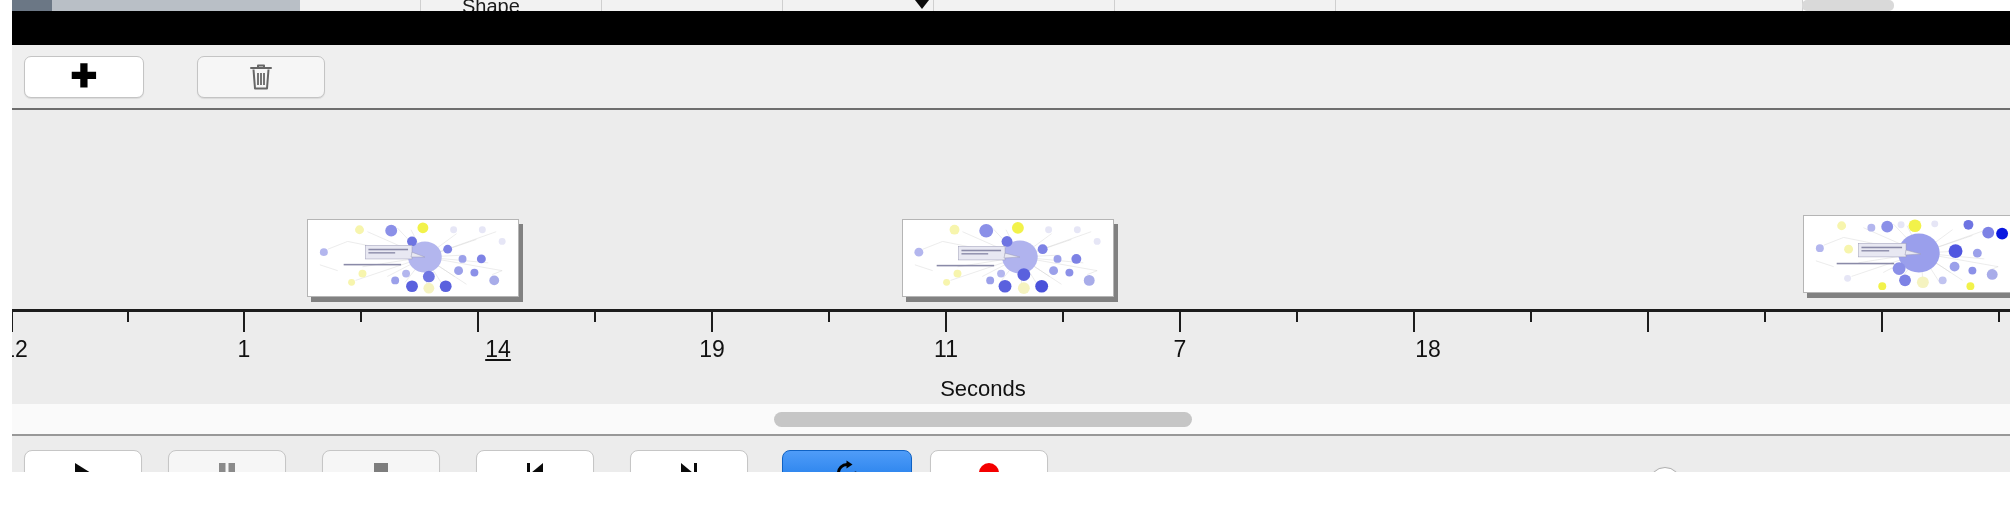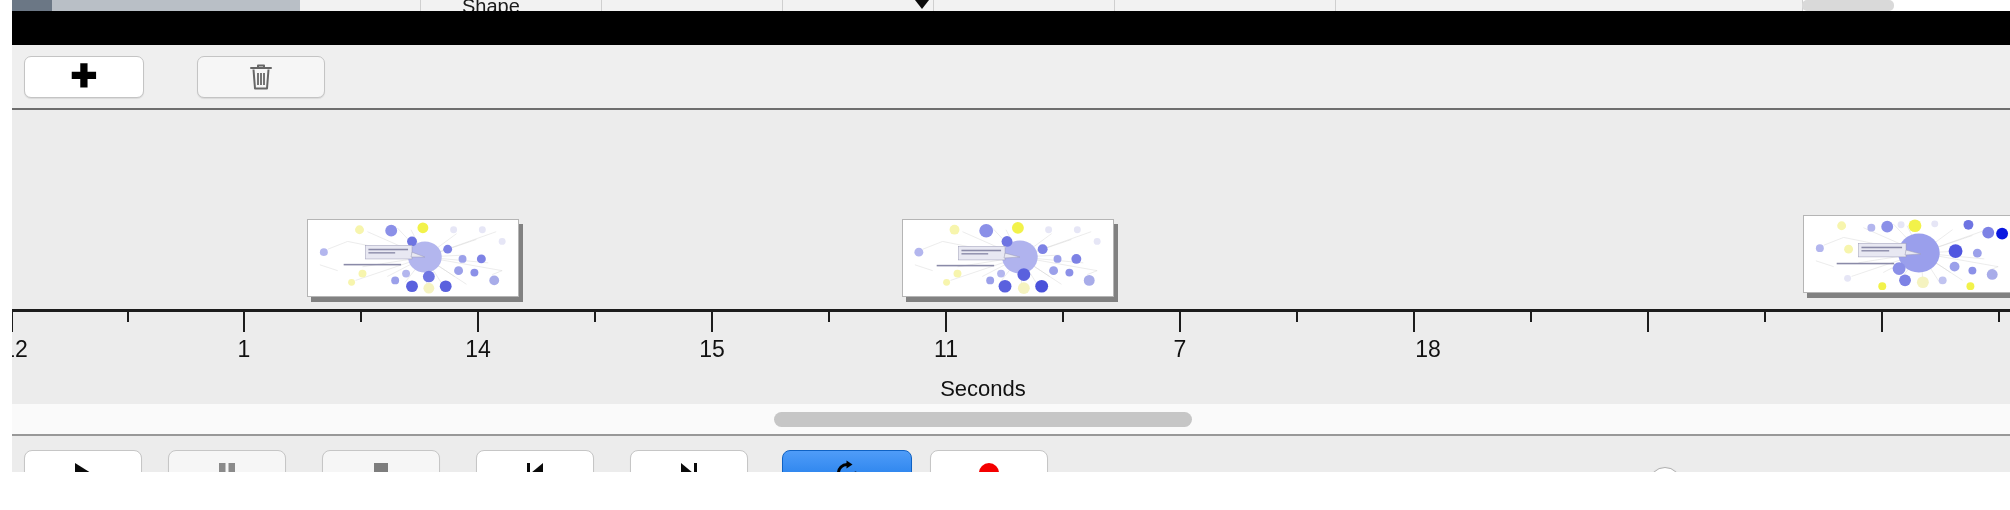--- a/index.html
+++ b/index.html
@@ -474,22 +474,22 @@
     <div class="tick minor" style="left:1284px;"></div>
     <div class="tick major" style="left:1401px;"></div>
     <div class="tick minor" style="left:1518px;"></div>
     <div class="tick major" style="left:1635px;"></div>
     <div class="tick minor" style="left:1752px;"></div>
     <div class="tick major" style="left:1869px;"></div>
     <div class="tick minor" style="left:1986px;"></div>
 
     <div class="tick-label" style="left:3px;">12</div>
     <div class="tick-label" style="left:232px;">1</div>
-    <div class="tick-label" style="left:466px;">14</div>
-    <div class="tick-label" style="left:700px;">15</div>
+    <div class="tick-label" style="left:486px;text-decoration:underline;">14</div>
+    <div class="tick-label" style="left:700px;">19</div>
     <div class="tick-label" style="left:934px;">11</div>
     <div class="tick-label" style="left:1168px;">7</div>
     <div class="tick-label" style="left:1416px;">18</div>
 
     <div class="axis-title">Seconds</div>
   </div>
 
   <div class="scrollarea">
     <div class="scrollthumb"></div>
   </div>

